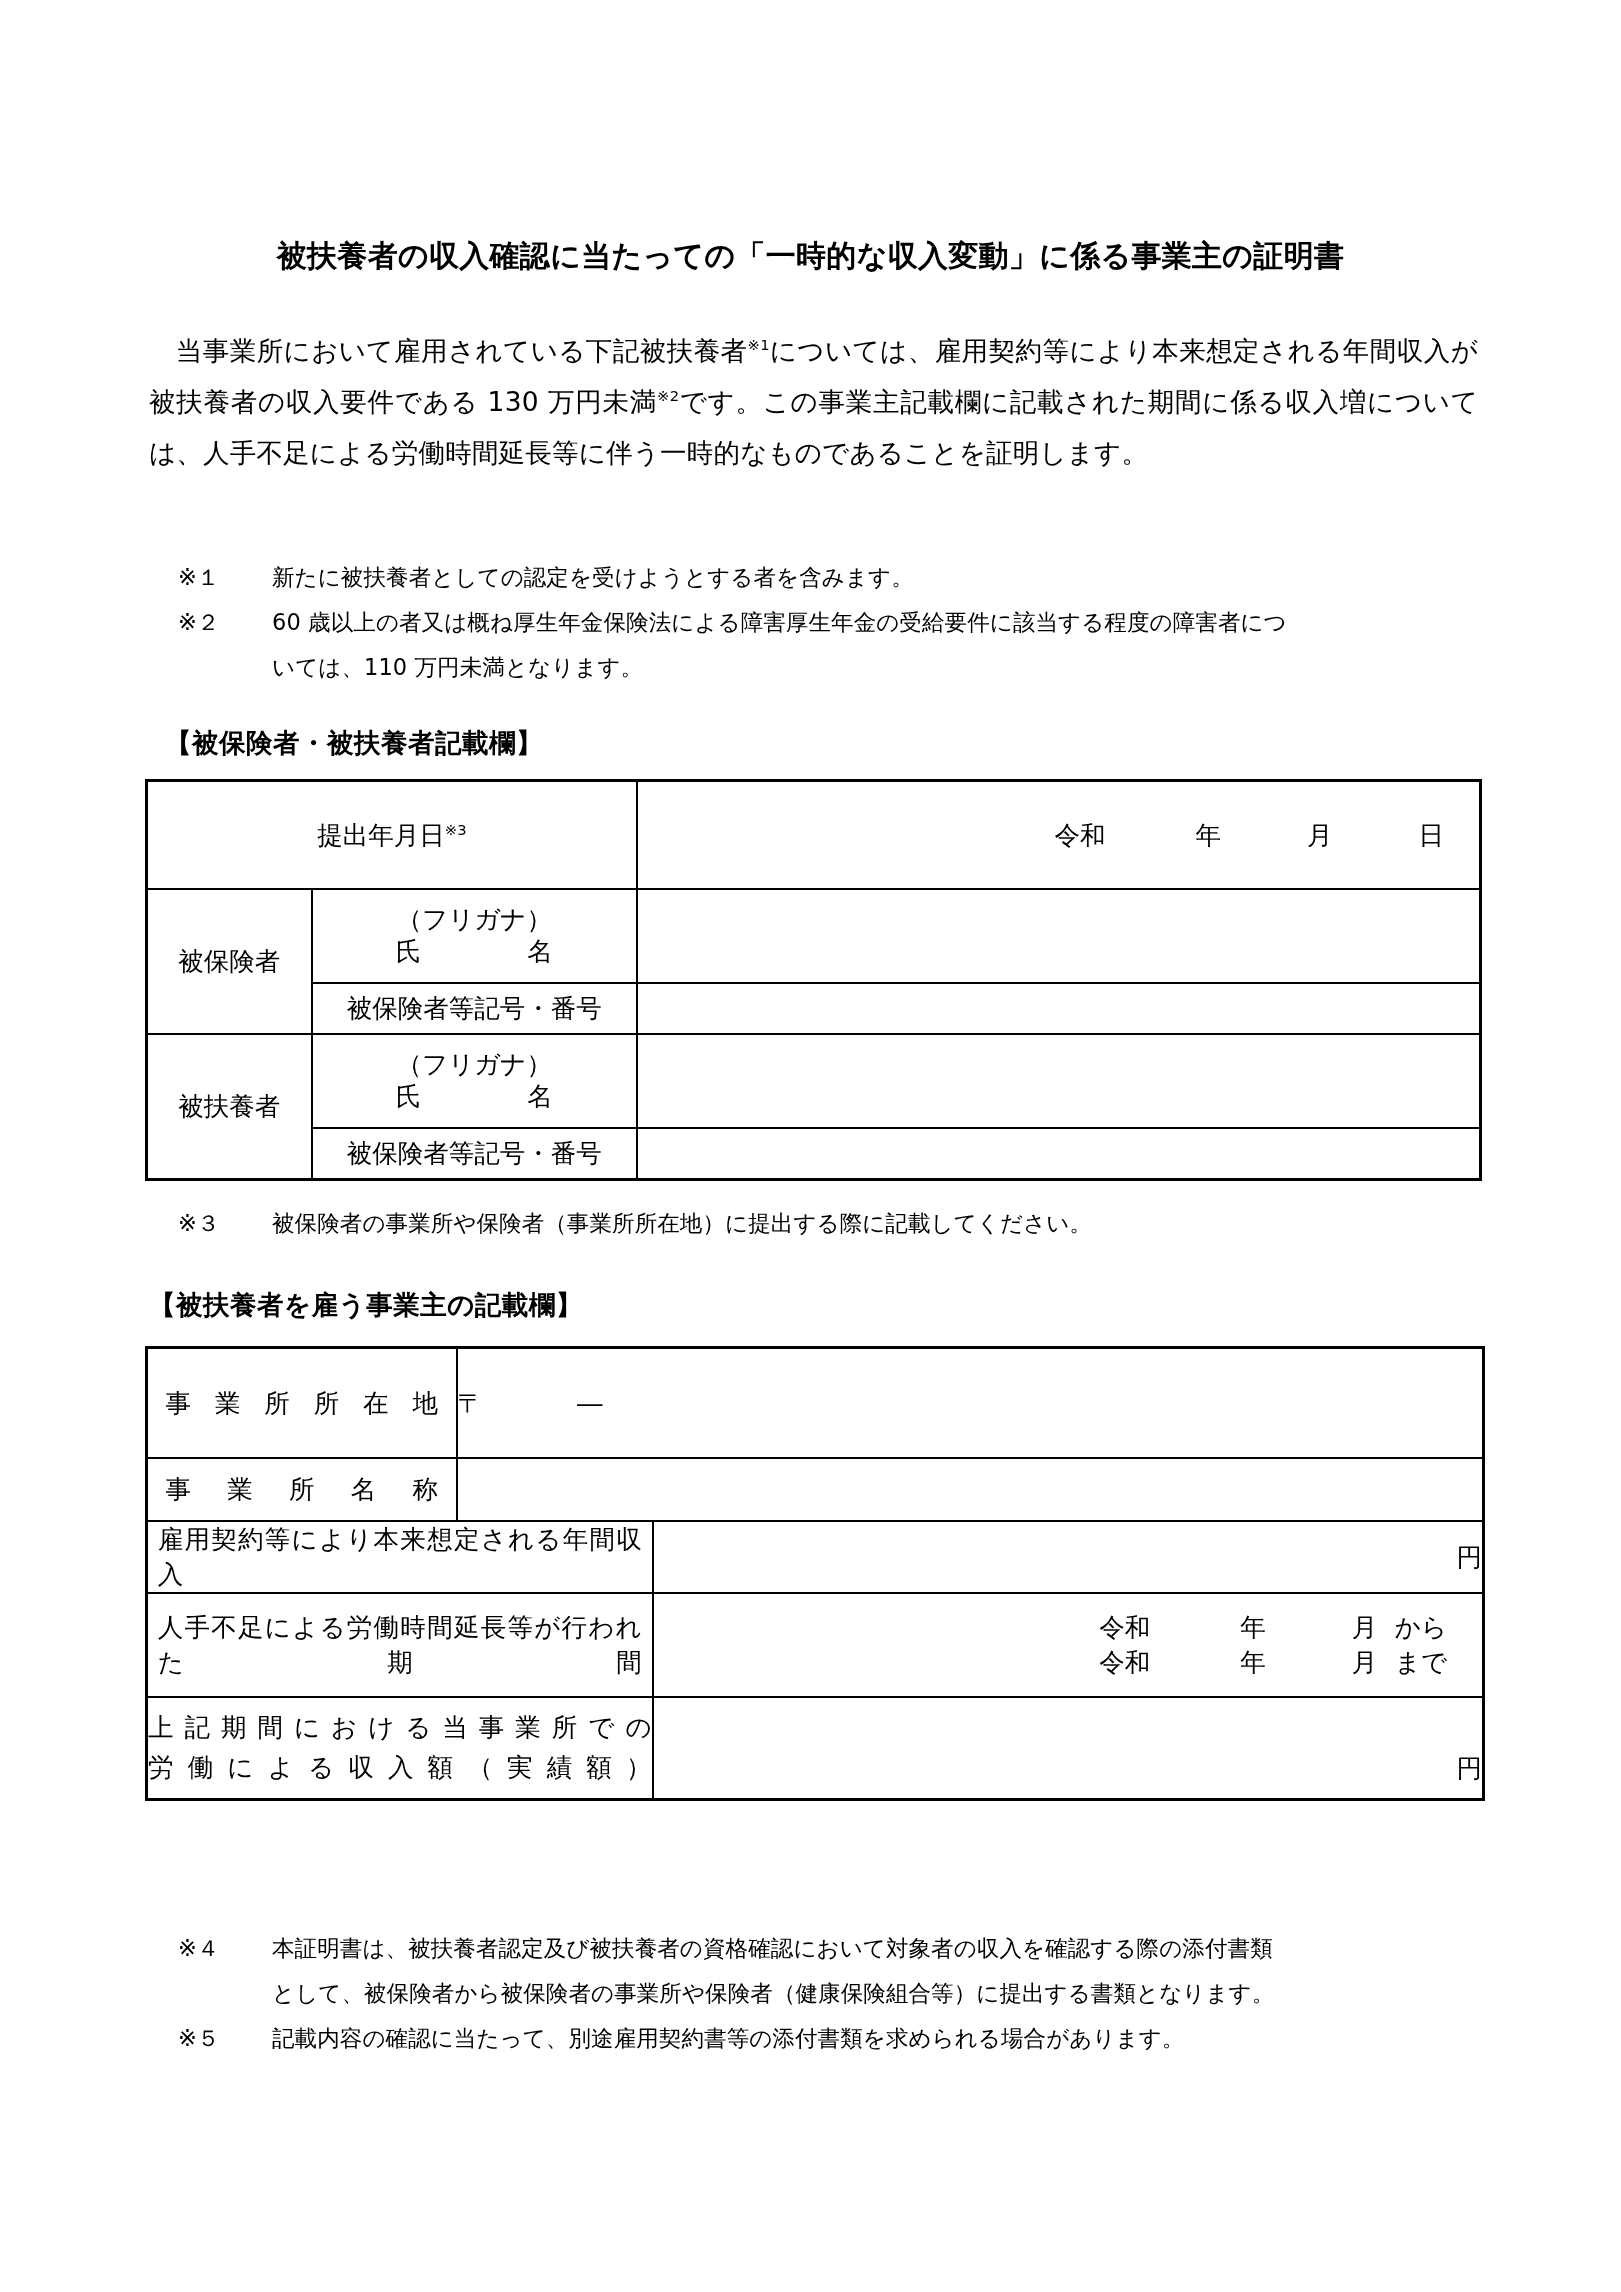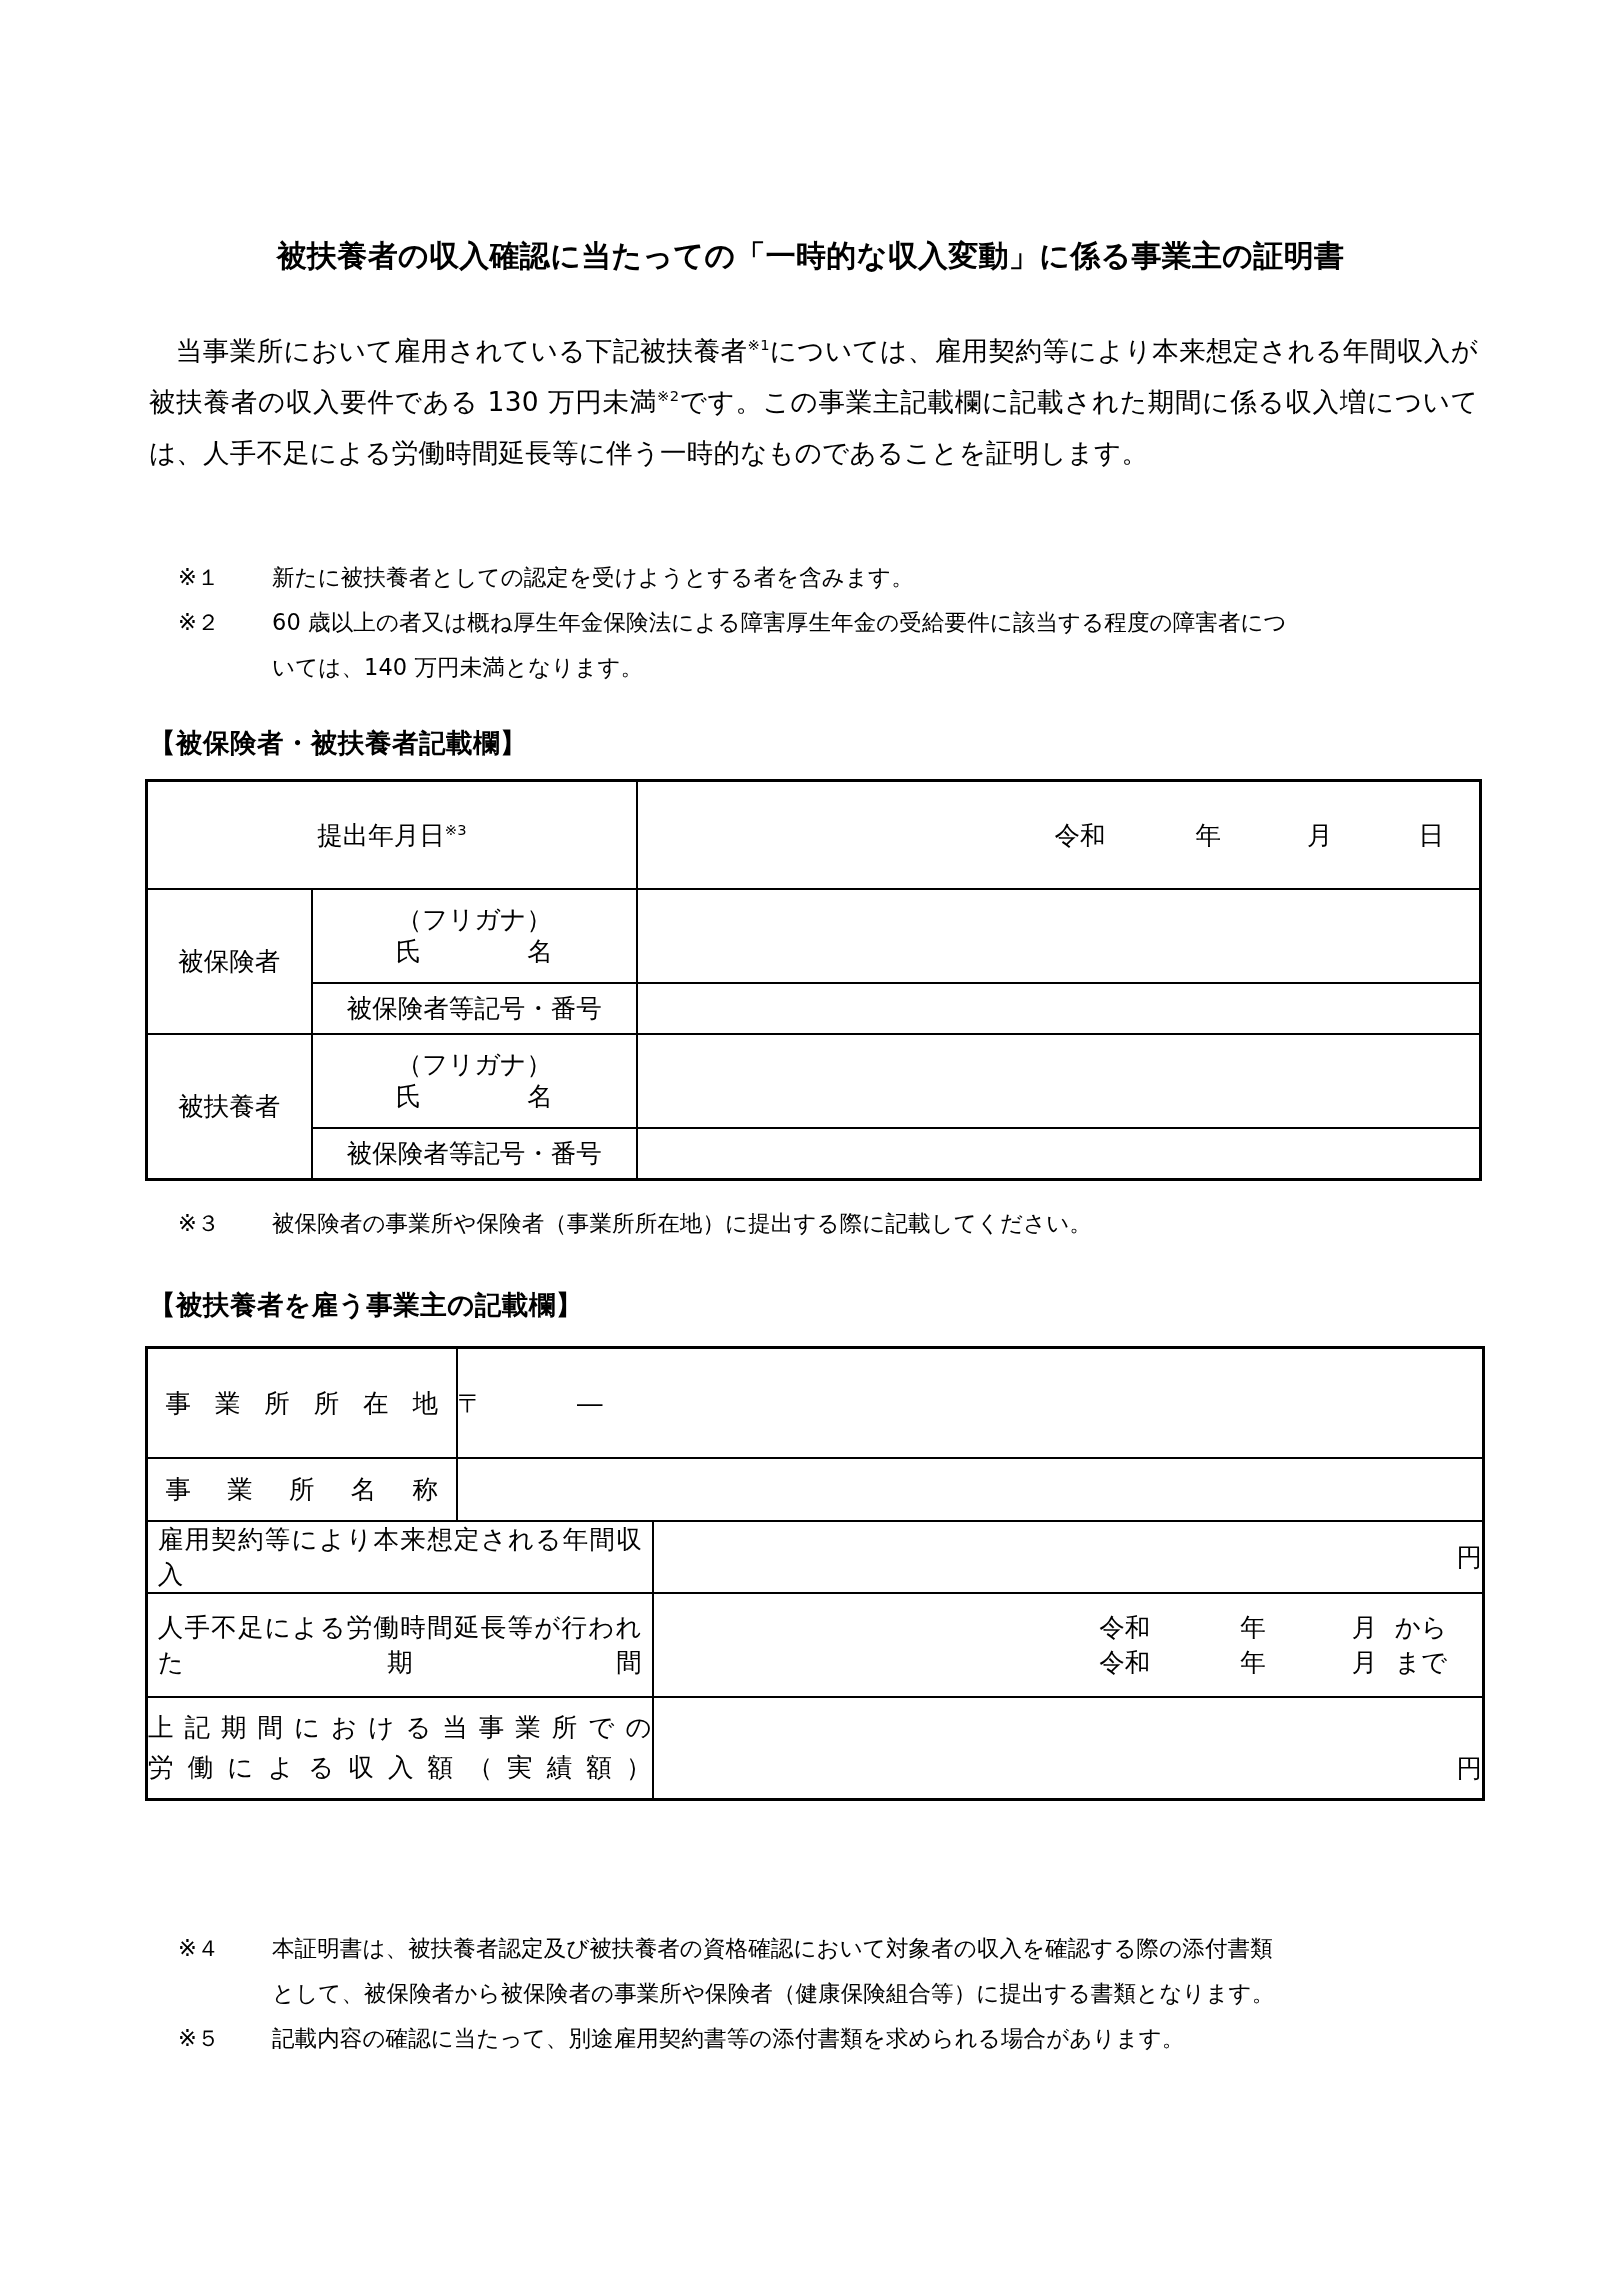--- a/index.html
+++ b/index.html
@@ -82,21 +82,21 @@
   #fn5 { left: 178px; top: 2016px; width: 1313px; }
 
   
   .section-heading {
     position: absolute;
     font-size: 26.5px;
     font-weight: bold;
     letter-spacing: 0.5px;
     left: 149px;
   }
-  #sec1-heading { top: 725px; }
+  #sec1-heading { top: 725px; margin-left: 16px; }
   #sec2-heading { top: 1287px; }
 
   
   table.form-table {
     position: absolute;
     border-collapse: collapse;
     table-layout: fixed;
     background: #8b5cf6;
     border: 3.9px solid #000000;
   }
@@ -209,21 +209,21 @@
 <body>
 
 <div class="page">
 
   <div class="doc-title">被扶養者の収入確認に当たっての「一時的な収入変動」に係る事業主の証明書</div>
 
   <div class="intro"><span class="indent"></span><span>当事業所において雇用されている下記被扶養者</span><sup class="note">※1</sup><span>については、雇用契約等により本来想定される年間収入が被扶養者の収入要件である 130 万円未満</span><sup class="note">※2</sup><span>です。この事業主記載欄に記載された期間に係る収入増については、人手不足による労働時間延長等に伴う一時的なものであることを証明します。</span></div>
 
   <div class="footnote" id="fn1"><span class="fn-mark">※１</span><span class="fn-body">新たに被扶養者としての認定を受けようとする者を含みます。</span></div>
 
-  <div class="footnote" id="fn2"><span class="fn-mark">※２</span><span class="fn-body">60 歳以上の者又は概ね厚生年金保険法による障害厚生年金の受給要件に該当する程度の障害者につ</span><span class="fn-cont">いては、140 万円未満となります。</span></div>
+  <div class="footnote" id="fn2"><span class="fn-mark">※２</span><span class="fn-body">60 歳以上の者又は概ね厚生年金保険法による障害厚生年金の受給要件に該当する程度の障害者につ</span><span class="fn-cont">いては、110 万円未満となります。</span></div>
 
   <div class="section-heading" id="sec1-heading">【被保険者・被扶養者記載欄】</div>
 
   <table class="form-table" id="table-insured">
     <colgroup>
       <col style="width:165px">
       <col style="width:325px">
       <col style="width:843px">
     </colgroup>
     <tbody>

